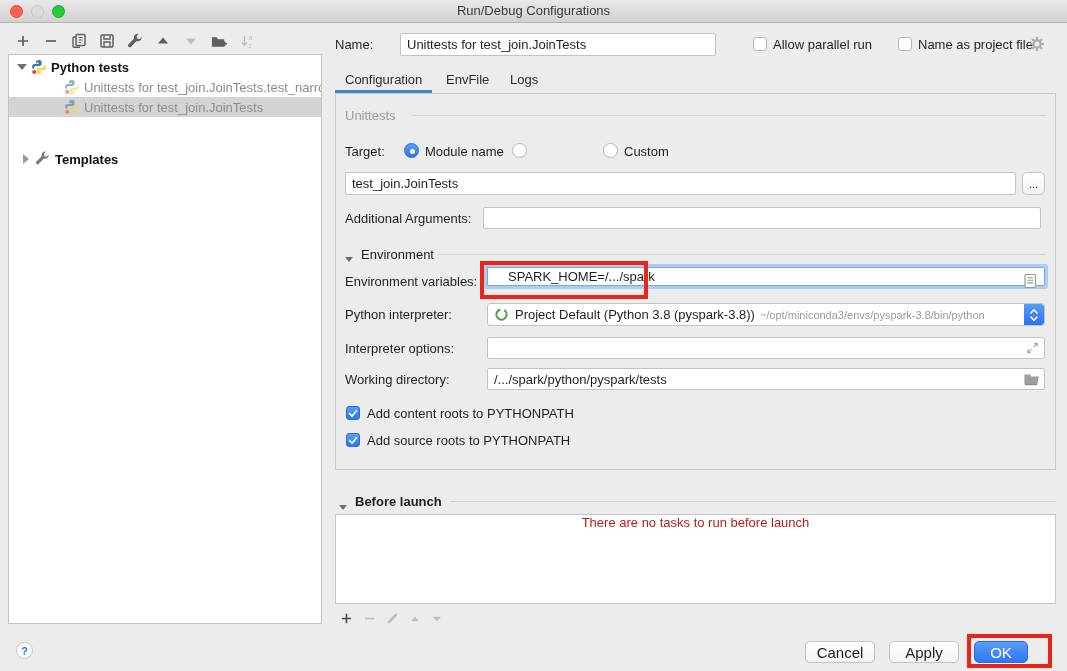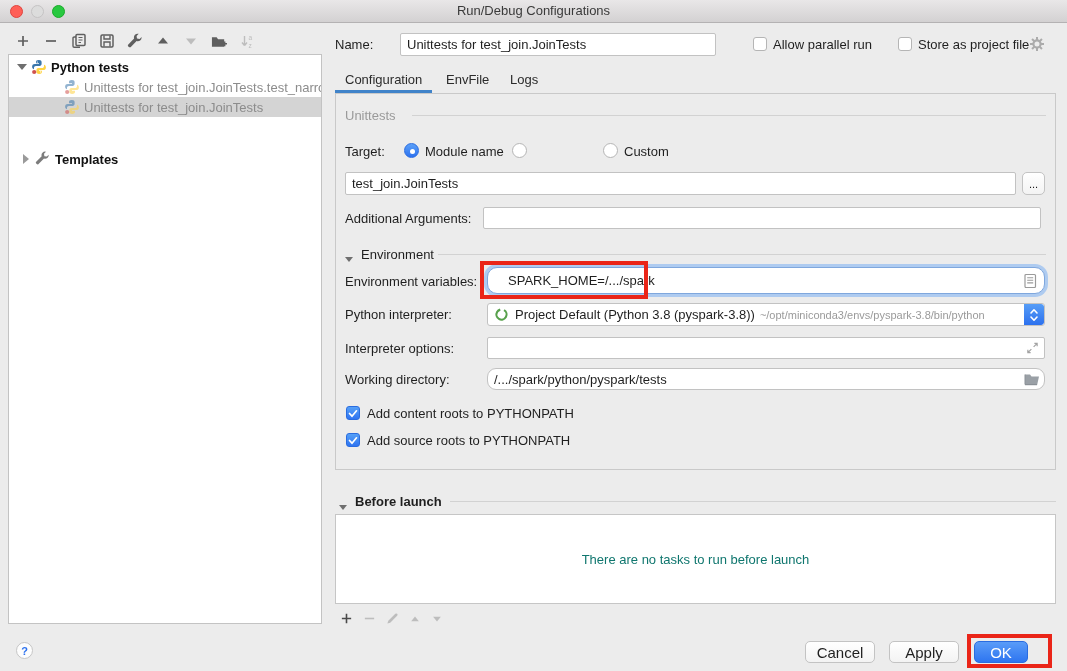--- a/index.html
+++ b/index.html
@@ -55,21 +55,21 @@
   .tab { position:absolute; color:#2b2b2b; cursor:default; }
   .tab-underline { position:absolute; height:3px; background:#4083c9; }
   .panel { position:absolute; border:1px solid #c9c9c9; }
   .annotation { position:absolute; border:4px solid #ea2518; z-index:50; }
   .combo { position:absolute; background:#fff; border:1px solid #c2c2c2; border-radius:3px;
     display:flex; align-items:center; overflow:hidden; white-space:nowrap; }
   .stepper { position:absolute; right:0; top:0; bottom:0; width:20px; border-radius:0 3px 3px 0;
     background:linear-gradient(#569df7,#2d71ee); display:flex; align-items:center; justify-content:center; }
   .end-icon { position:absolute; top:50%; transform:translateY(-50%); display:flex; }
   .empty-box { position:absolute; background:#fff; border:1px solid #c6c6c6;
-    display:flex; align-items:center; justify-content:center; color:#0f766e; }
+    display:flex; align-items:flex-start; justify-content:center; color:#b91c1c; }
   .mini-toolbar { position:absolute; display:flex; align-items:center; gap:10px; }
   .help { position:absolute; width:17px; height:17px; border-radius:50%; background:#fdfdfd;
     border:1px solid #c6c6c6; color:#2d72ef; font-weight:bold; font-size:11px;
     display:flex; align-items:center; justify-content:center; }
   .path-dim { color:#9a9a9a; font-size:11px; margin-left:5px; }
 </style>
 </head>
 <body>
 
 <div class="window">
@@ -183,21 +183,21 @@
       </span>
       <span class="tree-label bold">Templates</span>
     </div>
   </div>
 
   <span class="lbl" style="left:335px; top:37px;">Name:</span>
   <input class="field" style="left: 400px; top: 33px; width: 316px; height: 23px;" value="Unittests for test_join.JoinTests">
   <span class="cb" style="left:753px; top:37px;"></span>
   <span class="lbl" style="left:773px; top:37px;">Allow parallel run</span>
   <span class="cb" style="left:898px; top:37px;"></span>
-  <span class="lbl" style="left:918px; top:37px;">Store as project file</span>
+  <span class="lbl" style="left:918px; top:37px;">Name as project file</span>
   <span class="abs" style="left:1029px; top:36px;">
     <svg width="16" height="16" viewBox="0 0 16 16">
         <g fill="#ababab">
           <rect x="7" y="1" width="2" height="3.2"></rect>
           <rect x="7" y="11.8" width="2" height="3.2"></rect>
           <rect x="1" y="7" width="3.2" height="2"></rect>
           <rect x="11.8" y="7" width="3.2" height="2"></rect>
           <g transform="rotate(45 8 8)">
             <rect x="7" y="1" width="2" height="3.2"></rect>
             <rect x="7" y="11.8" width="2" height="3.2"></rect>
@@ -230,21 +230,21 @@
   <button class="btn" style="left:1022px; top:172px; width:23px; height:23px; font-size:11px; line-height:10px;">...</button>
 
   <span class="lbl" style="left:345px; top:211px;">Additional Arguments:</span>
   <input class="field" style="left: 483px; top: 207px; width: 558px; height: 22px;" value="">
 
   <span class="abs" style="left:345px; top:250px;"><span class="arrow down" style="border-left-width:4px;border-right-width:4px;border-top-width:5px;"></span></span>
   <span class="lbl" style="left:361px; top:247px;">Environment</span>
   <div class="sect-line" style="left:438px; top:254px; width:608px;"></div>
 
   <span class="lbl" style="left:345px; top:274px;">Environment variables:</span>
-  <input class="field" style="left: 487px; top: 267px; width: 558px; height: 27px; border: 1px solid rgb(127, 167, 221); box-shadow: rgb(174, 203, 240) 0px 0px 0px 3px; border-radius: 10px; padding-left: 20px;" value="SPARK_HOME=/.../spark">
+  <input class="field" style="left: 487px; top: 267px; width: 558px; height: 19px; border: 1px solid rgb(127, 167, 221); box-shadow: rgb(174, 203, 240) 0px 0px 0px 3px; border-radius: 1px; padding-left: 20px;" value="SPARK_HOME=/.../spark">
   <span class="end-icon" style="left:1024px; top:281px;">
     <svg width="13" height="15" viewBox="0 0 13 15">
         <rect x="1" y="1" width="10.5" height="13" rx="1" fill="#fff" stroke="#9a9a9a" stroke-width="1.2"></rect>
         <path d="M3.2 4.2h6M3.2 6.8h6M3.2 9.4h6" stroke="#9a9a9a" stroke-width="1.1"></path>
       </svg>
   </span>
 
   <span class="lbl" style="left:345px; top:307px;">Python interpreter:</span>
   <div class="combo" style="left:487px; top:303px; width:558px; height:23px; padding-left:6px;">
     <span style="display:inline-flex; margin-right:6px;">
@@ -263,21 +263,21 @@
 
   <span class="lbl" style="left:345px; top:341px;">Interpreter options:</span>
   <input class="field" style="left: 487px; top: 337px; width: 558px; height: 22px;" value="">
   <span class="end-icon" style="left:1026px; top:348px;">
     <svg width="13" height="13" viewBox="0 0 14 14">
         <path d="M9 2h3v3M5 12H2V9M12 2L8.2 5.8M2 12l3.8-3.8" stroke="#a3a3a3" stroke-width="1.3" fill="none"></path>
       </svg>
   </span>
 
   <span class="lbl" style="left:345px; top:372px;">Working directory:</span>
-  <input class="field" style="left: 487px; top: 368px; width: 558px; height: 22px; border-radius: 9px;" value="/.../spark/python/pyspark/tests">
+  <input class="field" style="left: 487px; top: 368px; width: 558px; height: 22px;" value="/.../spark/python/pyspark/tests">
   <span class="end-icon" style="left:1024px; top:379px;">
     <svg width="16" height="13" viewBox="0 0 16 13">
         <path d="M1 2h5l1.5 2H15l-2 9H1z" fill="#9aa0a6"></path>
         <path d="M1 2v10h12" fill="none" stroke="#8a9096" stroke-width="1"></path>
       </svg>
   </span>
 
   <span class="cb checked" style="left:346px; top:406px;">
     <svg width="10" height="9" viewBox="0 0 10 9">
         <path d="M1.5 4.5l2.5 2.7 4.5-5.4" stroke="#fff" stroke-width="1.7" fill="none" stroke-linecap="round"></path>

